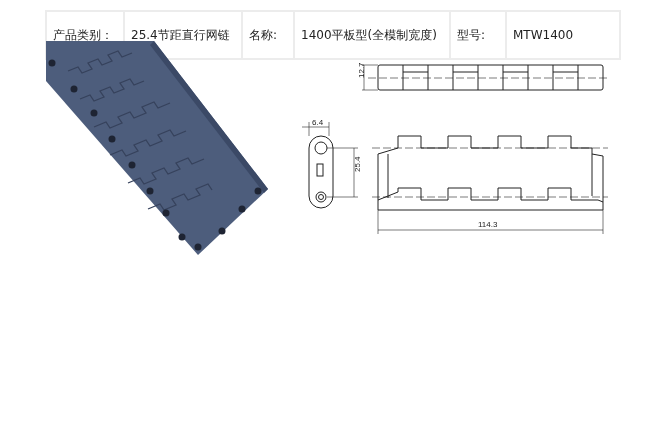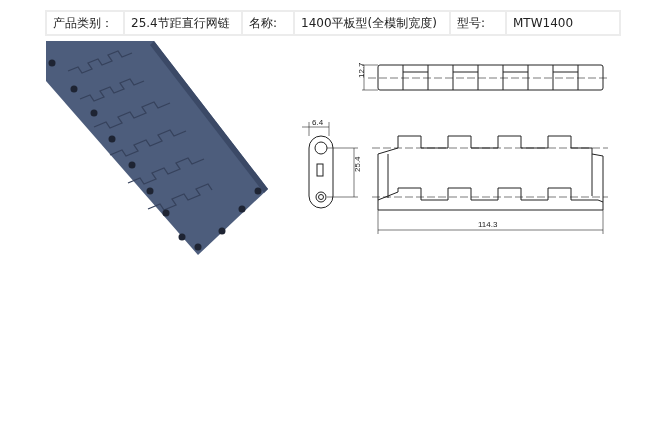--- a/index.html
+++ b/index.html
@@ -1,18 +1,18 @@
 <!DOCTYPE html>
 <html><head>
 <meta charset="utf-8">
 <style>
   html, body { margin: 0; padding: 0; background: #ffffff; }
   body { width: 670px; height: 426px; position: relative; overflow: hidden; font-family: "DejaVu Sans", sans-serif; }
   .spec-table { position: absolute; left: 45px; top: 10px; width: 576px; border-collapse: separate; border-spacing: 2px; background: #ececec; font-size: 12px; color: #222; }
-  .spec-table td { background: #ffffff; height: 22px; padding: 0 6px; white-space: nowrap; }
+  .spec-table td { background: #ffffff; height: 22px; padding: 12px 6px; white-space: nowrap; }
   .photo { position: absolute; left: 46px; top: 41px; width: 230px; height: 216px; }
   .drawing { position: absolute; left: 292px; top: 50px; width: 340px; height: 200px; }
 </style>
 </head>
 <body>
 
 <table class="spec-table">
   <tbody>
       <tr>
     <td style="width:64px">产品类别：</td>

